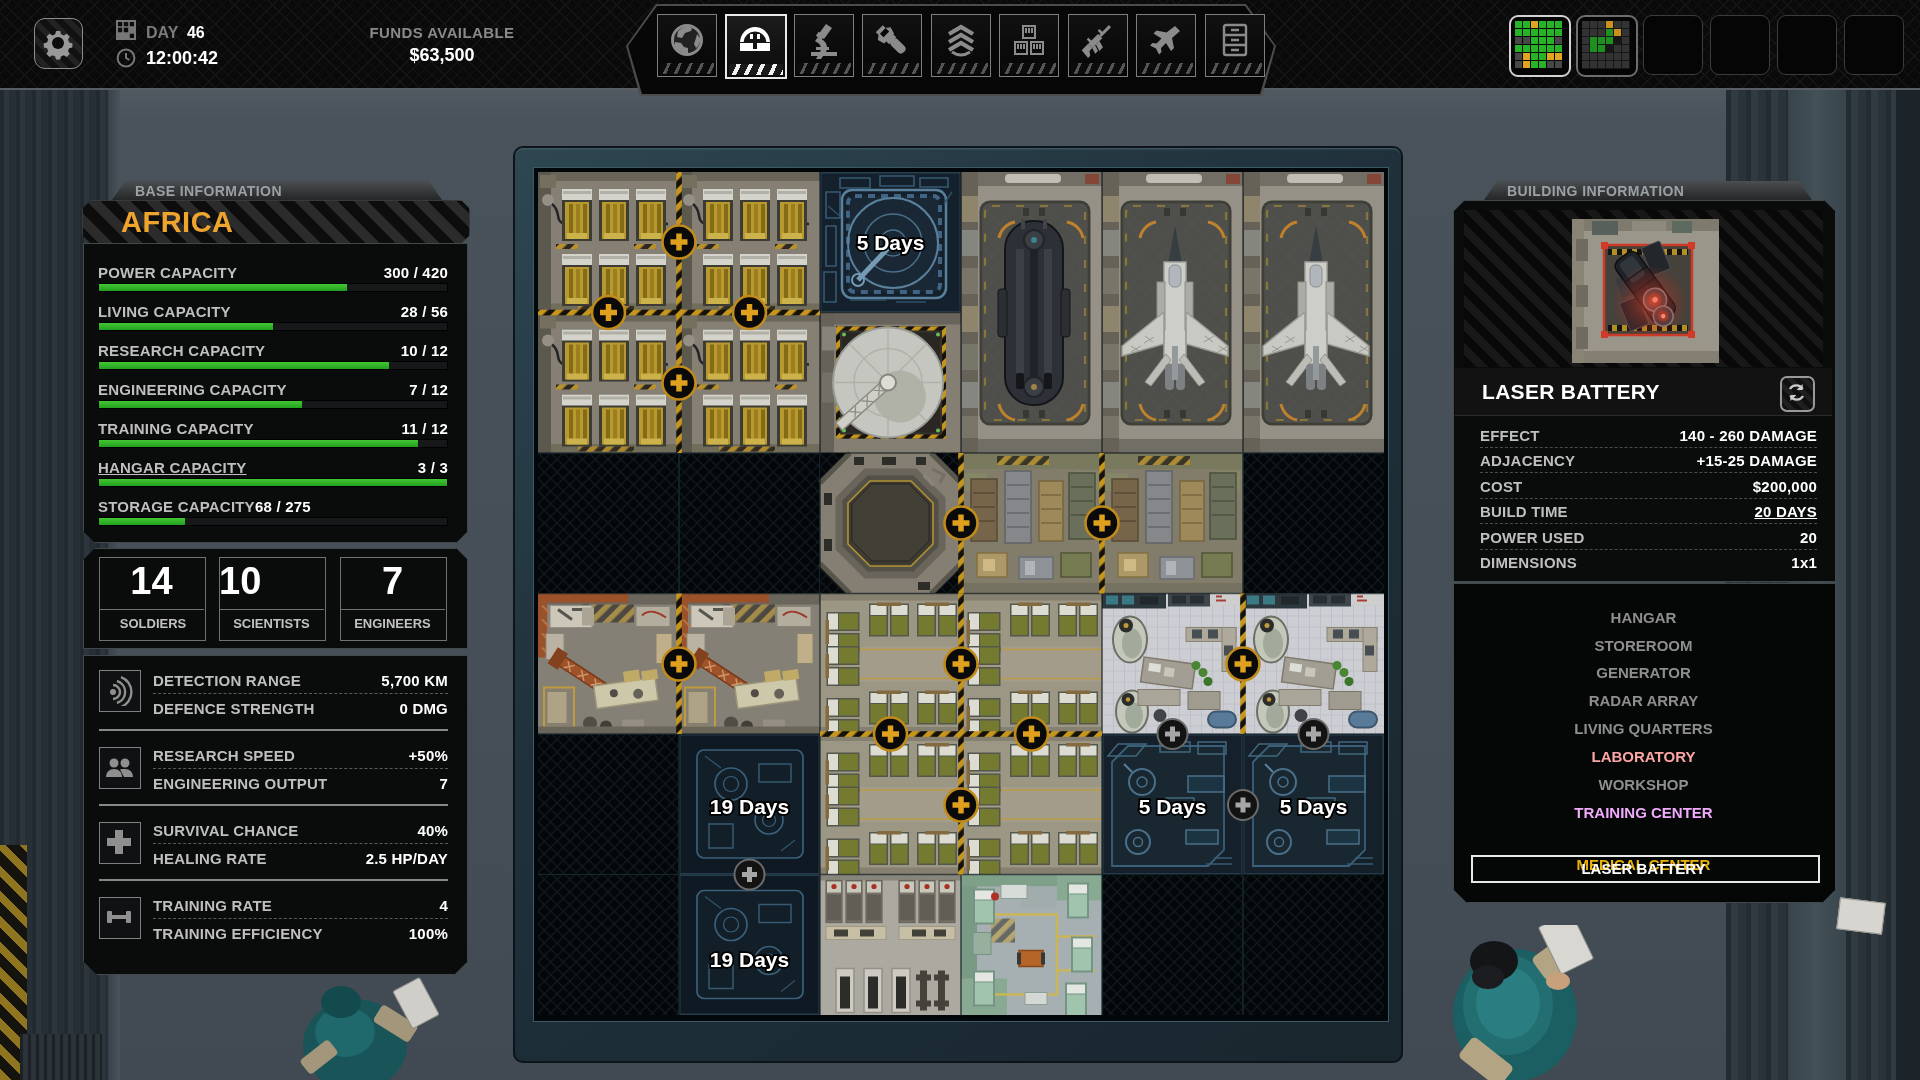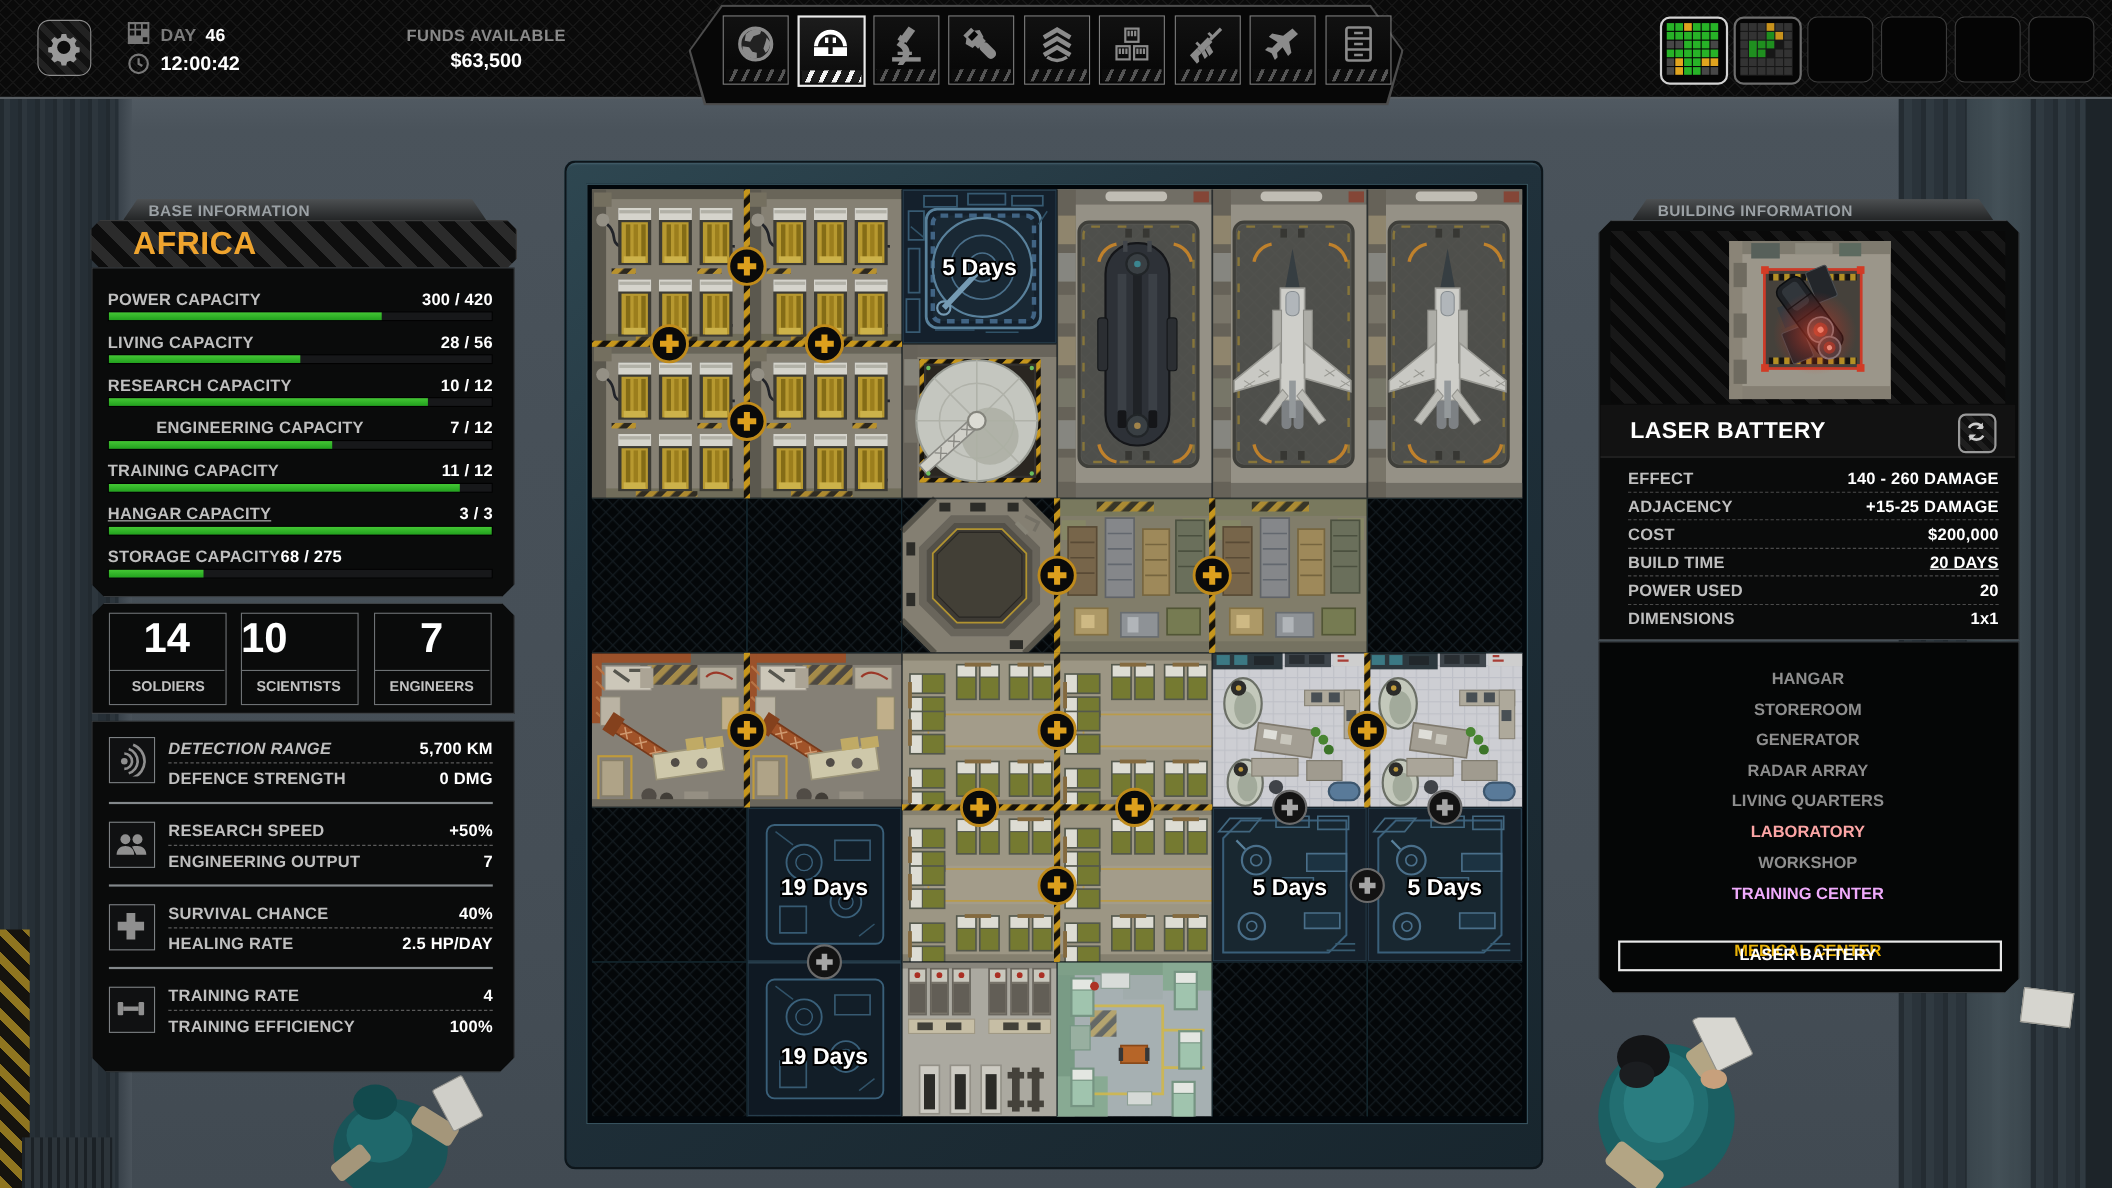--- a/index.html
+++ b/index.html
@@ -309,21 +309,21 @@
 <div class="track" style="left:98px;top:322px;width:348px;">
       <div class="fill" style="width:50%"></div>
     </div>
 
 <div class="abs lbl15" style="left:98px;top:342px;">RESEARCH CAPACITY</div>
 <div class="abs val15" style="left:98px;top:342px;width:350px;text-align:right;">10 / 12</div>
 <div class="track" style="left:98px;top:361px;width:348px;">
       <div class="fill" style="width:83.3%"></div>
     </div>
 
-<div class="abs lbl15" style="left:98px;top:381px;margin-left:44px;">ENGINEERING CAPACITY</div>
+<div class="abs lbl15" style="left:98px;top:381px;">ENGINEERING CAPACITY</div>
 <div class="abs val15" style="left:98px;top:381px;width:350px;text-align:right;">7 / 12</div>
 <div class="track" style="left:98px;top:400px;width:348px;">
       <div class="fill" style="width:58.3%"></div>
     </div>
 
 <div class="abs lbl15" style="left:98px;top:420px;">TRAINING CAPACITY</div>
 <div class="abs val15" style="left:98px;top:420px;width:350px;text-align:right;">11 / 12</div>
 <div class="track" style="left:98px;top:439px;width:348px;">
       <div class="fill" style="width:91.7%"></div>
     </div>
@@ -360,21 +360,21 @@
 <div class="panelseg" style="left:83px;top:655px;width:383px;height:318px;clip-path:polygon(0 0,100% 0,100% calc(100% - 14px),calc(100% - 14px) 100%,14px 100%,0 calc(100% - 14px));"></div>
 
 <div class="ibox" style="left:99px;top:670px;"></div>
 <svg class="abs" style="left:103px;top:674px;" width="32" height="32" viewBox="0 0 32 32">
 <g fill="none" stroke="#8f8f8f" stroke-width="2.4">
 <circle cx="10" cy="18" r="3" fill="#8f8f8f" stroke="none"></circle>
 <path d="M10 11a7 7 0 0 1 0 14M14 7a11.5 11.5 0 0 1 0 22M18 3a16 16 0 0 1 0 30"></path>
 </g>
 </svg>
 
-<div class="abs lbl15" style="left:153px;top:672px;font-style:italic;">DETECTION RANGE</div>
+<div class="abs lbl15" style="left:153px;top:672px;">DETECTION RANGE</div>
 <div class="abs val15" style="left:153px;top:672px;width:295px;text-align:right;">5,700 KM</div>
 <div class="dash" style="left:153px;top:693px;width:295px;"></div>
 <div class="abs lbl15" style="left:153px;top:700px;">DEFENCE STRENGTH</div>
 <div class="abs val15" style="left:153px;top:700px;width:295px;text-align:right;">0 DMG</div>
 <div class="solid" style="left:99px;top:729px;width:349px;"></div>
 
 <div class="ibox" style="left:99px;top:747px;"></div>
 <svg class="abs" style="left:103px;top:751px;" width="32" height="32" viewBox="0 0 32 32">
 <g fill="#8f8f8f">
 <circle cx="11" cy="12" r="4.5"></circle>

